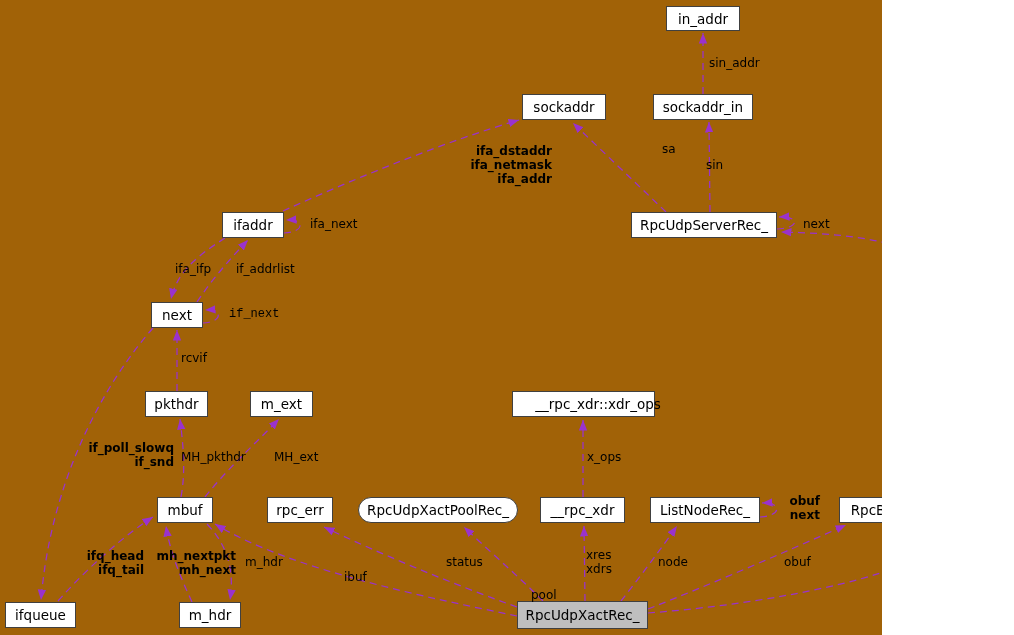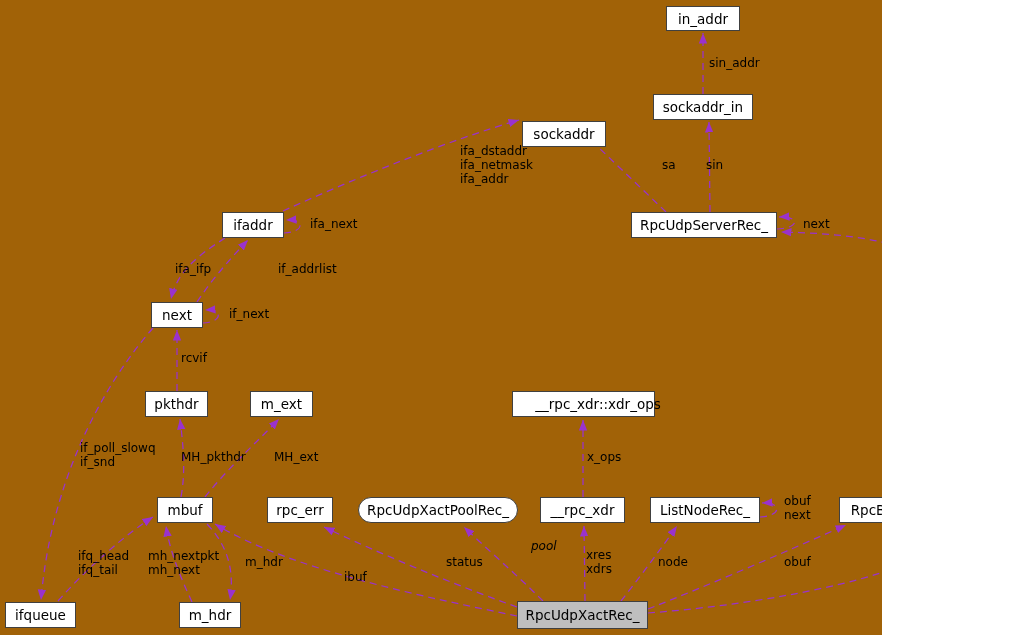--- a/index.html
+++ b/index.html
@@ -29,21 +29,21 @@
     white-space:nowrap;
     cursor:pointer;
   }
   .node.highlighted{background:var(--highlight-fill,#bfbfbf);}
   .edge-label{
     position:absolute;
     font-size:12px;line-height:14px;
     color:var(--text-color,#000);
     white-space:nowrap;
   }
-  .edge-label.center{text-align:left;}
+  .edge-label.center{text-align:right;font-weight:bold;}
 </style>
 </head>
 <body>
 
 <div id="canvas">
 
   <svg id="edges-svg" viewBox="0 0 1014 635" xmlns="http://www.w3.org/2000/svg">
     <defs>
       <marker id="arr" markerUnits="userSpaceOnUse" markerWidth="12" markerHeight="10" refX="10.5" refY="5" orient="auto">
         <path class="arrowhead" d="M0,0.8 L10.5,5 L0,9.2 Z"></path>
@@ -72,21 +72,21 @@
     <path class="edge" marker-end="url(#arr)" d="M543,601 C518,576 488,550 464,527"></path>
     <path class="edge" marker-end="url(#arr)" d="M585,601 L584,526"></path>
     <path class="edge" marker-end="url(#arr)" d="M621,601 C640,577 660,550 677,526"></path>
     <path class="edge" marker-end="url(#arr)" d="M760,517 C782,516 782,502 762,503"></path>
     <path class="edge" marker-end="url(#arr)" d="M648,609 C714,583 785,552 846,525"></path>
     <path class="edge" marker-end="url(#arr)" d="M648,613 C780,603 926,572 951,536 C962,522 963,500 963,470 L963,352 C963,312 956,276 916,254 C886,238 832,233 781,232"></path>
   </svg>
 
   <div id="nodes-layer">
       <div class="node" style="left: 666px; top: 6px; width: 74px; height: 25px;">in_addr</div>
-      <div class="node" style="left: 522px; top: 94px; width: 84px; height: 26px; margin-top: 27px;">sockaddr</div>
+      <div class="node" style="left: 522px; top: 94px; width: 84px; height: 26px;">sockaddr</div>
       <div class="node" style="left: 653px; top: 94px; width: 100px; height: 26px; text-align: center;">sockaddr_in</div>
       <div class="node" style="left: 222px; top: 212px; width: 62px; height: 26px;">ifaddr</div>
       <div class="node" style="left: 631px; top: 212px; width: 146px; height: 26px;">RpcUdpServerRec_</div>
       <div class="node" style="left: 151px; top: 302px; width: 52px; height: 26px;">next</div>
       <div class="node" style="left: 145px; top: 391px; width: 63px; height: 26px;">pkthdr</div>
       <div class="node" style="left: 250px; top: 391px; width: 63px; height: 26px;">m_ext</div>
       <div class="node" style="left: 512px; top: 391px; width: 143px; height: 26px; padding-left: 29px;">__rpc_xdr::xdr_ops</div>
       <div class="node" style="left: 157px; top: 497px; width: 56px; height: 26px;">mbuf</div>
       <div class="node" style="left: 267px; top: 497px; width: 66px; height: 26px;">rpc_err</div>
       <div class="node" style="left: 358px; top: 497px; width: 160px; height: 26px; border-radius: 13px;">RpcUdpXactPoolRec_</div>
@@ -94,44 +94,44 @@
       <div class="node" style="left: 650px; top: 497px; width: 110px; height: 26px;">ListNodeRec_</div>
       <div class="node" style="left: 839px; top: 497px; width: 88px; height: 26px;">RpcBufU_</div>
       <div class="node" style="left: 5px; top: 602px; width: 71px; height: 26px;">ifqueue</div>
       <div class="node" style="left: 179px; top: 602px; width: 62px; height: 26px;">m_hdr</div>
       <div class="node highlighted" style="left: 517px; top: 601px; width: 131px; height: 28px; text-align: center;">RpcUdpXactRec_</div>
     </div>
   <div id="labels-layer">
       <div class="edge-label" style="left: 709px; top: 56px;">
         <div>sin_addr</div>
       </div>
-      <div class="edge-label" style="left: 662px; top: 158px;">
+      <div class="edge-label" style="left: 662px; top: 142px;">
         <div>sa</div>
       </div>
       <div class="edge-label" style="left: 706px; top: 158px;">
         <div>sin</div>
       </div>
       <div class="edge-label" style="left: 803px; top: 217px;">
         <div>next</div>
       </div>
       <div class="edge-label center" style="left: 460px; top: 144px; width: 92px;">
         <div>ifa_dstaddr</div>
         <div>ifa_netmask</div>
         <div>ifa_addr</div>
       </div>
       <div class="edge-label" style="left: 310px; top: 217px;">
         <div>ifa_next</div>
       </div>
       <div class="edge-label" style="left: 175px; top: 262px;">
         <div>ifa_ifp</div>
       </div>
-      <div class="edge-label" style="left: 236px; top: 262px; margin-left: 42px;">
+      <div class="edge-label" style="left: 236px; top: 262px;">
         <div>if_addrlist</div>
       </div>
-      <div class="edge-label" style="left: 229px; top: 307px;">
+      <div class="edge-label" style="left: 229px; top: 307px; font-family: Liberation Mono, monospace;">
         <div>if_next</div>
       </div>
       <div class="edge-label" style="left: 181px; top: 351px;">
         <div>rcvif</div>
       </div>
       <div class="edge-label center" style="left: 80px; top: 441px; width: 94px;">
         <div>if_poll_slowq</div>
         <div>if_snd</div>
       </div>
       <div class="edge-label center" style="left: 78px; top: 549px; width: 66px;">
@@ -153,21 +153,21 @@
       <div class="edge-label center" style="left: 148px; top: 549px; width: 88px;">
         <div>mh_nextpkt</div>
         <div>mh_next</div>
       </div>
       <div class="edge-label" style="left: 344px; top: 555px; margin-top: 15px;">
         <div>ibuf</div>
       </div>
       <div class="edge-label" style="left: 446px; top: 555px;">
         <div>status</div>
       </div>
-      <div class="edge-label" style="left: 531px; top: 539px; font-style: italic;">
+      <div class="edge-label" style="left: 531px; top: 588px;">
         <div>pool</div>
       </div>
       <div class="edge-label" style="left: 586px; top: 548px;">
         <div>xres</div>
         <div>xdrs</div>
       </div>
       <div class="edge-label" style="left: 658px; top: 555px;">
         <div>node</div>
       </div>
       <div class="edge-label center" style="left: 784px; top: 494px; width: 36px;">

